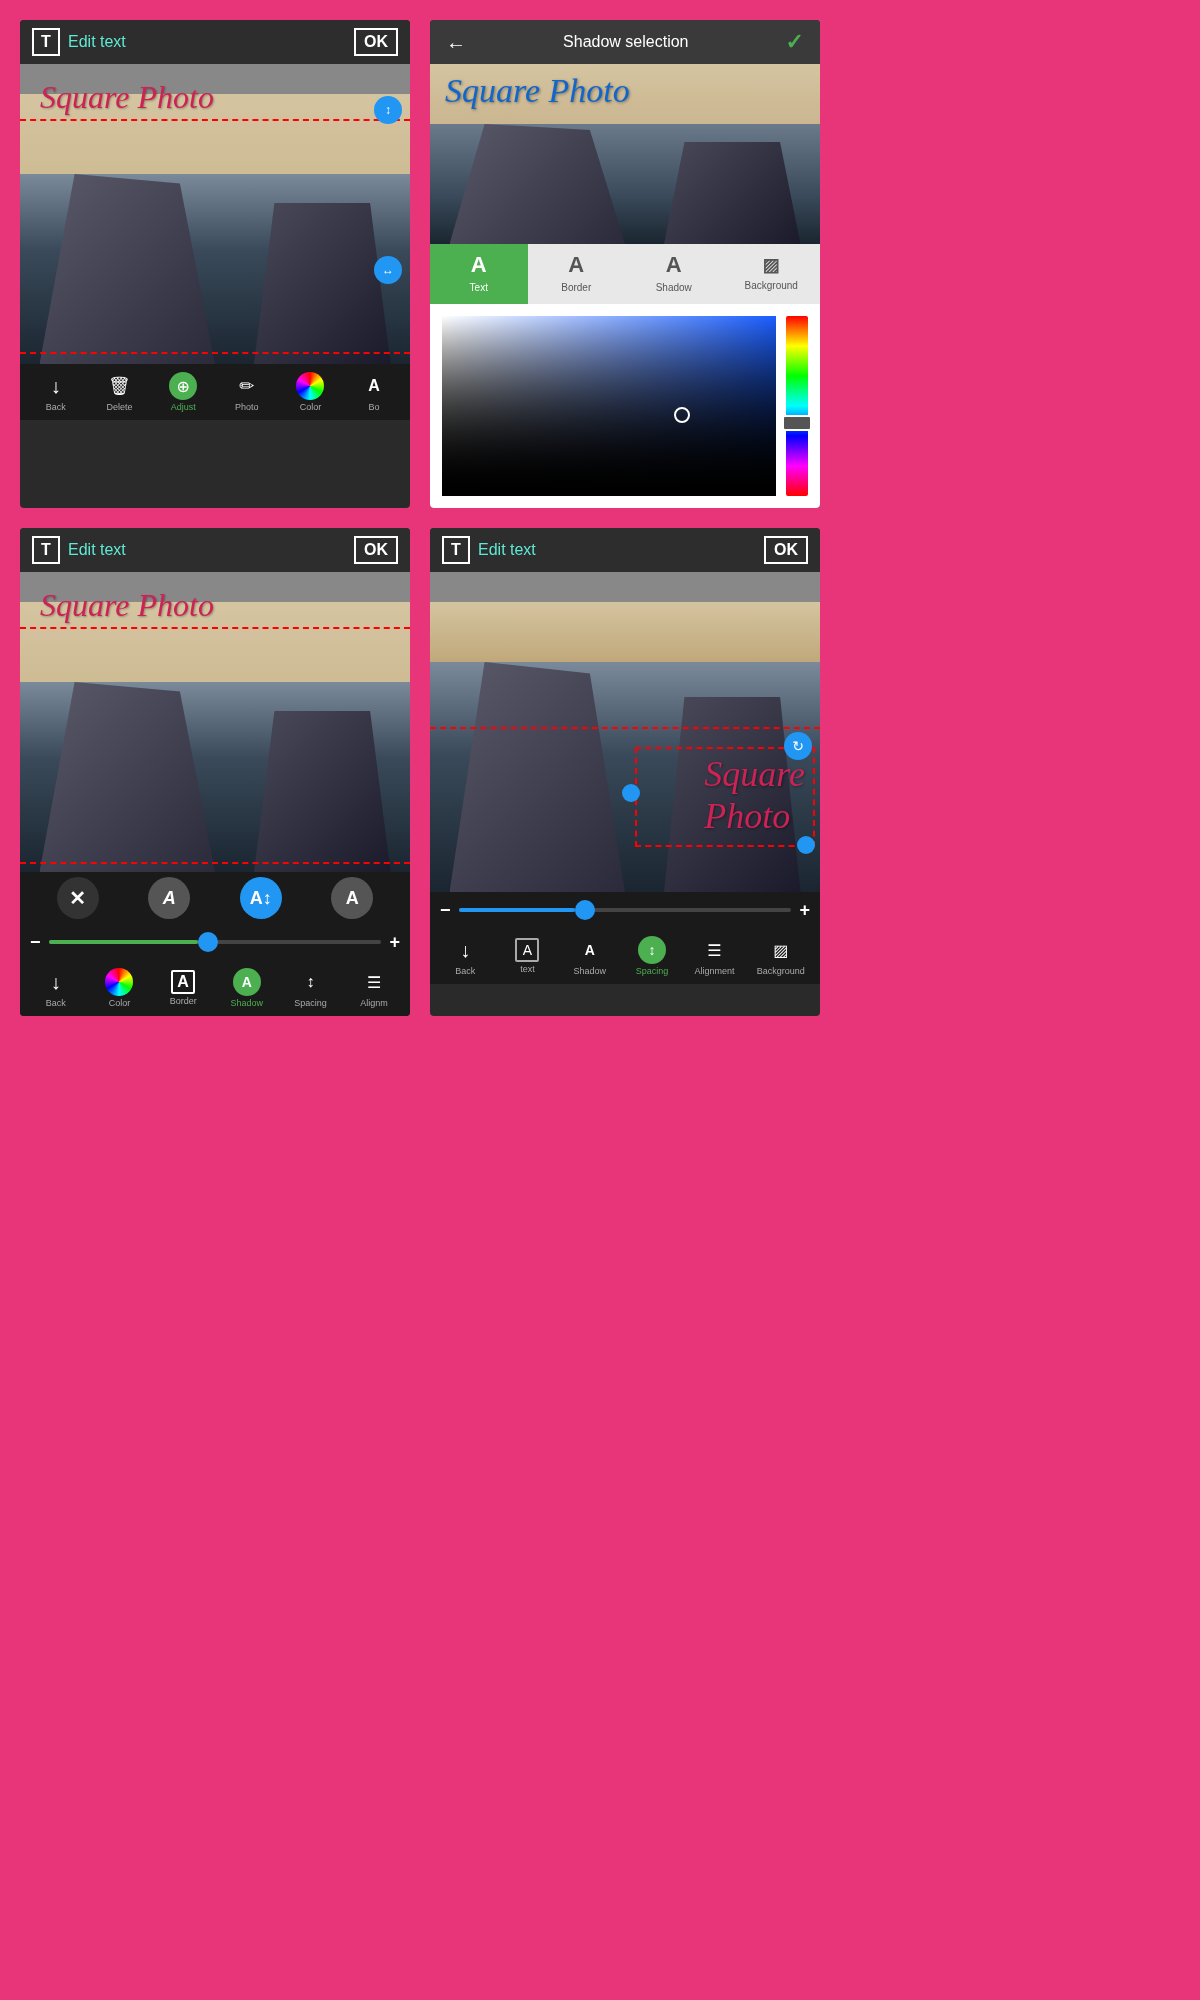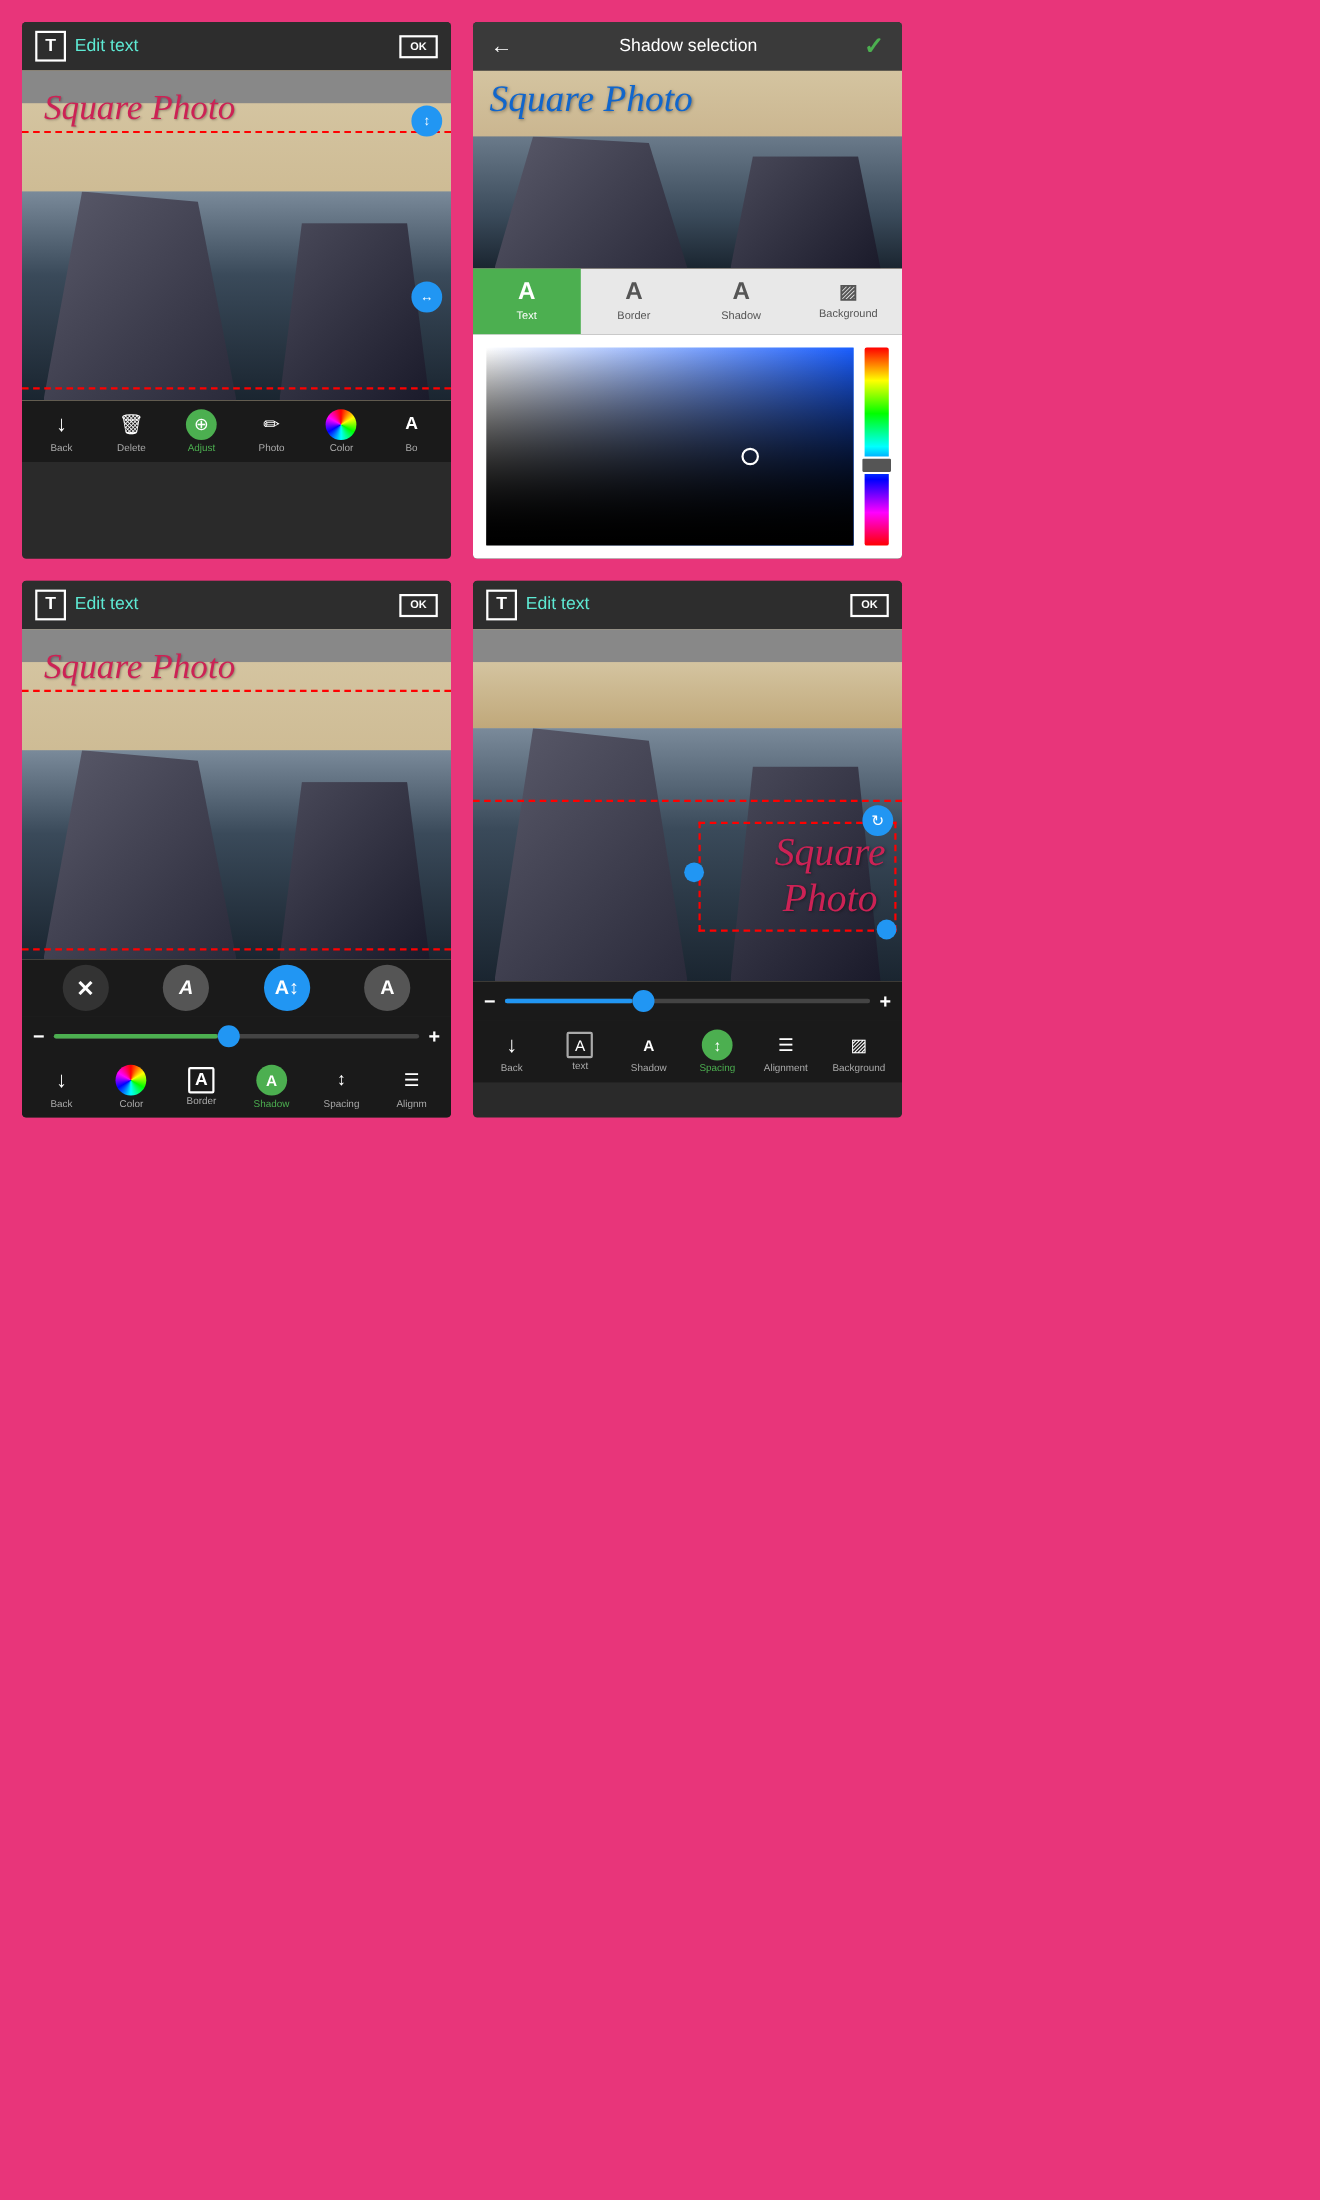--- a/index.html
+++ b/index.html
@@ -71,21 +71,21 @@
 
     .top-bar-title {
       color: #5eead4;
       font-size: 16px;
     }
 
     .ok-btn {
       border: 2px solid white;
       color: white;
       padding: 3px 8px;
-      font-size: 10px;
+      font-size: 16px;
       font-weight: bold;
       background: transparent;
     }
 
     
     .color-top-bar {
       background: #3a3a3a;
       display: flex;
       align-items: center;
       justify-content: space-between;
@@ -531,21 +531,21 @@
 
       <div style="position:absolute; top:30px; left:0; right:0; height:60px; background:linear-gradient(to bottom,#d4c4a0,#c0a87a);"></div>
 
       <div style="position:absolute; top:90px; left:0; right:0; bottom:0; background:linear-gradient(180deg,#7a8a9a 0%,#3a4a5a 40%,#1a2530 100%);">
         <div style="position:absolute; bottom:0; left:5%; width:45%; height:100%; background:linear-gradient(135deg,#5a5a6a,#2a2a3a); clip-path:polygon(20% 0%,80% 5%,100% 100%,0% 100%);"></div>
         <div style="position:absolute; bottom:0; right:5%; width:35%; height:85%; background:linear-gradient(135deg,#4a4a5a,#1a1a2a); clip-path:polygon(15% 0%,85% 0%,100% 100%,0% 100%);"></div>
       </div>
 
       <div class="dashed-line" style="top:155px;"></div>
 
-      <div style="position:absolute; bottom:55px; right:15px; text-align:center; z-index:10;">
+      <div style="position:absolute; bottom:55px; right:15px; text-align:left; z-index:10;">
         <div style="font-family:'Brush Script MT',cursive; font-size:36px; color:#cc2255; font-style:italic; text-shadow:1px 1px 3px rgba(0,0,0,0.4);">Square</div>
         <div style="font-family:'Brush Script MT',cursive; font-size:36px; color:#cc2255; font-style:italic; text-shadow:1px 1px 3px rgba(0,0,0,0.4);">Photo</div>
       </div>
 
       <div style="position:absolute; bottom:45px; right:5px; width:180px; height:100px; border:2px dashed red;"></div>
 
       <div style="position:absolute; right:8px; top:50%; width:28px; height:28px; background:#2196F3; border-radius:50%; display:flex; align-items:center; justify-content:center; color:white; font-size:14px;">↻</div>
 
       <div style="position:absolute; bottom:38px; right:5px; width:18px; height:18px; background:#2196F3; border-radius:50%;"></div>
 

